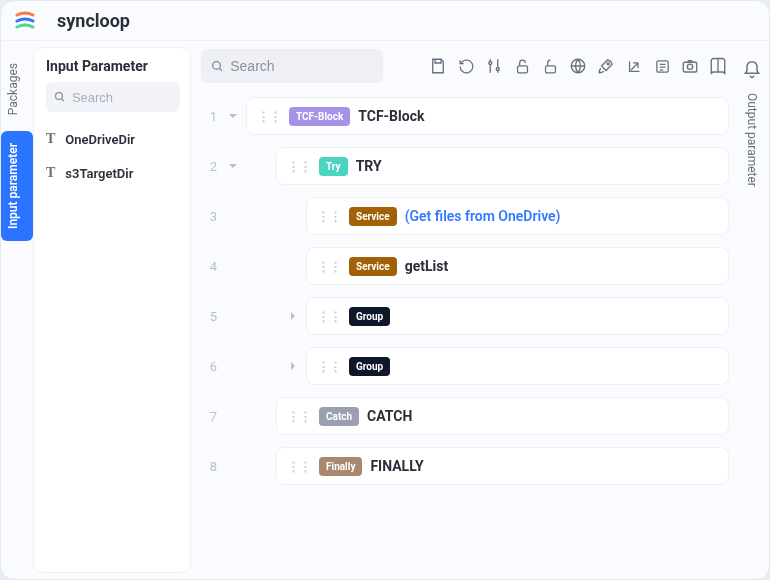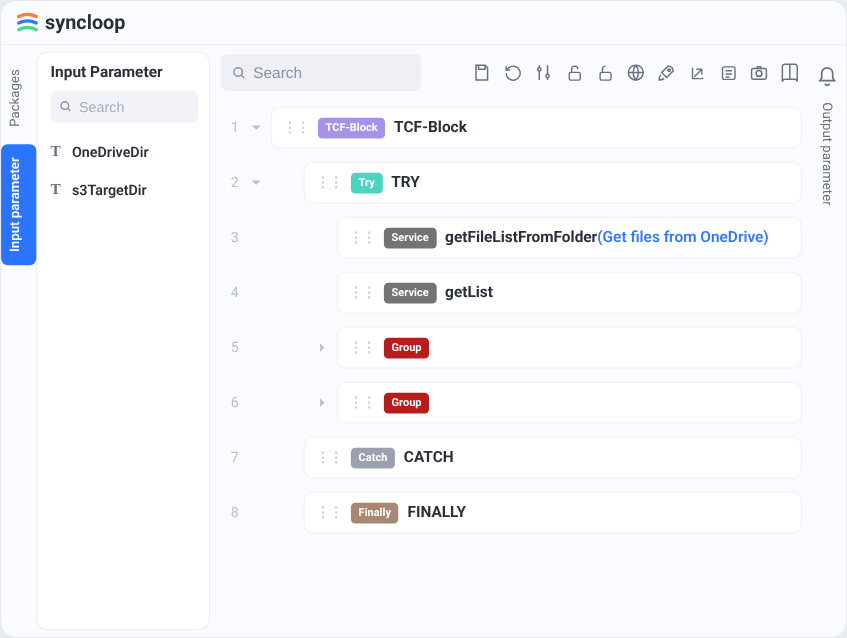--- a/index.html
+++ b/index.html
@@ -1,19 +1,19 @@
 <!DOCTYPE html>
 <html><head>
 <meta charset="utf-8">
 <style>
 * { box-sizing: border-box; margin: 0; padding: 0; }
 body { font-family: -apple-system, BlinkMacSystemFont, "Segoe UI", Roboto, sans-serif; background: #e8ecf5; width: 770px; height: 580px; overflow: hidden; }
 .app { display: flex; flex-direction: column; width: 100%; height: 100%; background: #fafbfe; border-radius: 14px; border: 1px solid #e5e8f0; }
 .header { height: 40px; display: flex; align-items: center; padding: 0 14px; border-bottom: 1px solid #eef0f6; }
-.logo { display: flex; align-items: center; color: #2a2f3a; font-weight: 700; font-size: 18px; }
+.logo { display: flex; align-items: center; color: #2a2f3a; font-weight: 700; font-size: 18px; gap: 16px; }
 .logo svg { margin-right: 6px; }
 .main { flex: 1; display: flex; overflow: hidden; }
 
 .left-tabs { width: 32px; display: flex; flex-direction: column; padding-top: 10px; gap: 4px; }
 .vtab { writing-mode: vertical-rl; transform: rotate(180deg); padding: 12px 5px; font-size: 12px; color: #6a7080; text-align: center; border-radius: 6px; cursor: pointer; }
 .vtab.active { background: #2a74ff; color: #fff; font-weight: 600; }
 
 .sidebar { width: 158px; background: #fff; border: 1px solid #eef0f6; border-radius: 10px; margin: 6px 0 6px 0; padding: 10px 10px 10px 12px; display: flex; flex-direction: column; }
 .sidebar-title { font-size: 14px; font-weight: 700; color: #2a2f3a; margin-bottom: 8px; }
 .side-search { display: flex; align-items: center; background: #f1f3f9; border-radius: 6px; height: 30px; padding: 0 8px; margin-bottom: 10px; color: #8b91a0; font-size: 13px; }
@@ -32,22 +32,22 @@
 
 .rows { margin-top: 14px; flex: 1; position: relative; }
 .row { display: flex; align-items: center; margin-bottom: 12px; }
 .ln { width: 16px; text-align: right; color: #b9bfcd; font-size: 13px; margin-right: 8px; flex-shrink: 0; }
 .toggle { width: 16px; display: flex; align-items: center; justify-content: center; color: #b9bfcd; margin-right: 5px; flex-shrink: 0; }
 .card { display: flex; align-items: center; background: #fff; border: 1px solid #eef0f6; border-radius: 8px; height: 38px; padding: 0 10px; flex: 1; font-size: 14px; font-weight: 700; color: #2a2f3a; }
 .grip { color: #c9cfdb; margin-right: 8px; font-size: 13px; letter-spacing: -1px; }
 .badge { display: inline-flex; align-items: center; height: 19px; padding: 0 7px; border-radius: 4px; font-size: 10px; font-weight: 700; color: #fff; margin-right: 8px; }
 .b-tcf { background: #a693e8; }
 .b-try { background: #4cd4c0; }
-.b-svc { background: #737373; }
-.b-grp { background: #b91c1c; }
+.b-svc { background: #a16207; }
+.b-grp { background: #0f172a; }
 .b-catch { background: #9aa0ae; }
 .b-fin { background: #a98872; }
 .hint { color: #3178ff; font-weight: 600; }
 .indent1 { margin-left: 30px; }
 
 .right-bar { width: 34px; display: flex; flex-direction: column; align-items: center; padding-top: 18px; gap: 12px; }
 .right-tab { writing-mode: vertical-rl; font-size: 12px; color: #6a7080; cursor: pointer; }
 
 svg { display: block; }
 </style>
@@ -202,21 +202,20 @@
             </div>
           </div>
           <div class="row">
             <div class="ln">3</div>
             <div class="toggle"></div>
             <div class="indent1"></div>
             <div class="indent1"></div>
             <div class="card">
               <span class="grip">⋮⋮</span>
               <span class="badge b-svc">Service</span>
-              <span>getFileListFromFolder </span>
               <span class="hint">(Get files from OneDrive)</span>
             </div>
           </div>
           <div class="row">
             <div class="ln">4</div>
             <div class="toggle"></div>
             <div class="indent1"></div>
             <div class="indent1"></div>
             <div class="card">
               <span class="grip">⋮⋮</span>

